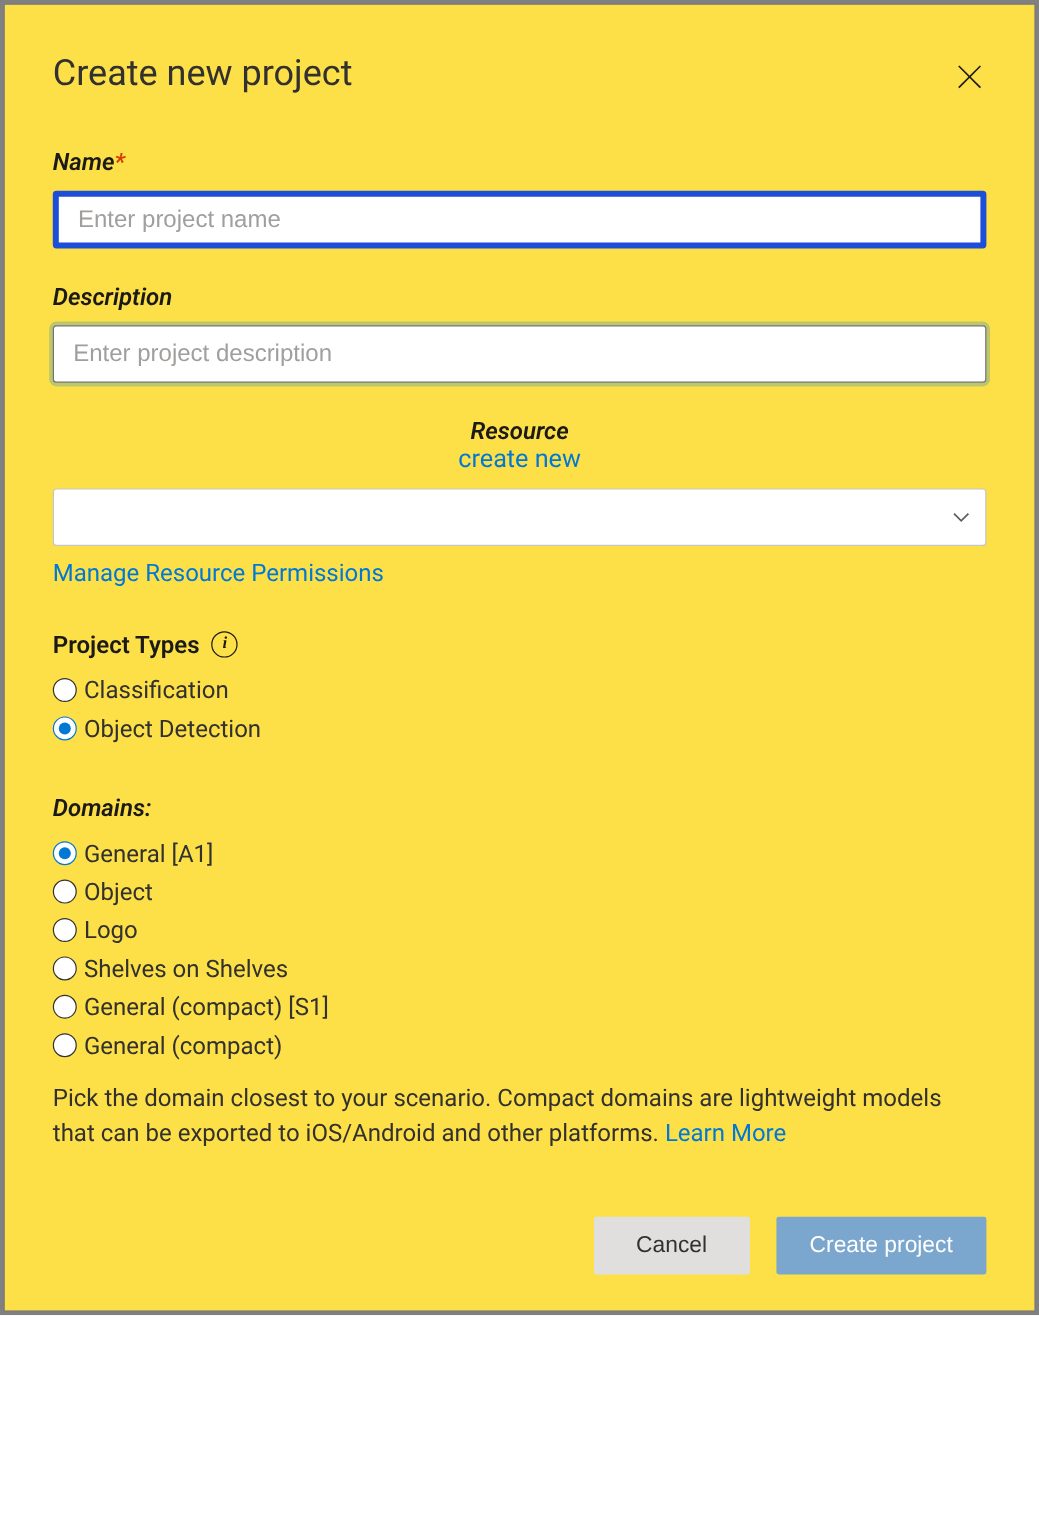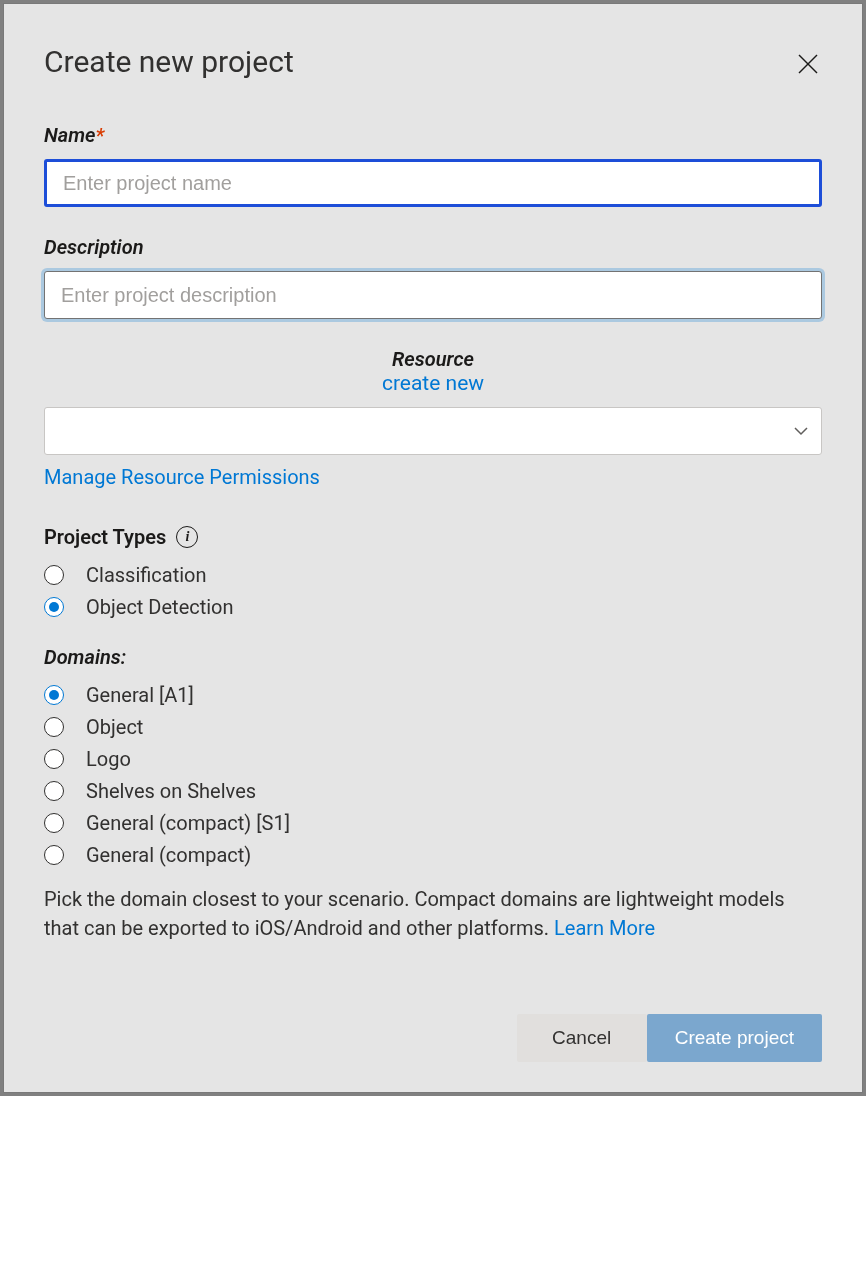--- a/index.html
+++ b/index.html
@@ -10,21 +10,21 @@
     background: #fff;
   }
   .backdrop {
     background: #808080;
     padding: 4px 4px 0 4px;
     width: 866px;
     min-height: 1096px;
     position: relative;
   }
   .modal {
-    background: #e5e5e5;
+    background: #fde047;
     width: 100%;
     min-height: 1088px;
     padding: 40px 40px 30px 40px;
     position: relative;
     box-shadow: 0 0 0 1px rgba(0,0,0,0.05);
   }
   .modal-title {
     font-size: 30px;
     font-weight: 400;
     margin: 0 0 44px 0;
@@ -44,21 +44,21 @@
     font-weight: 600;
     color: #1b1a19;
     display: block;
     margin-bottom: 12px;
     font-style: italic;
   }
   .req { color: #d83b01; }
   .text-input {
     width: 100%;
     height: 48px;
-    border: 3px solid #1d4ed8;
+    border: 5px solid #1d4ed8;
     border-radius: 3px;
     padding: 0 16px;
     font-size: 20px;
     color: #1b1a19;
     background: #fff;
     outline: none;
   }
   .text-input::placeholder { color: #a19f9d; }
   .text-input.focused {
     border: 1px solid #737373;
@@ -109,21 +109,21 @@
   }
   .info-icon {
     display: inline-flex; align-items: center; justify-content: center;
     width: 22px; height: 22px; border: 1.5px solid #1b1a19; border-radius: 50%;
     font-size: 14px; font-style: italic; font-family: Georgia, serif;
     line-height: 1;
     cursor: default;
   }
   .radio-group { margin-top: 14px; }
   .radio-item {
-    display: flex; align-items: center; gap: 22px;
+    display: flex; align-items: center; gap: 6px;
     font-size: 20px; color: #323130;
     margin-bottom: 8px;
     cursor: pointer;
   }
   .radio-circle {
     width: 20px; height: 20px; border-radius: 50%;
     border: 1.5px solid #323130;
     display: inline-flex; align-items: center; justify-content: center;
     flex: 0 0 20px;
     background: #fff;
@@ -134,34 +134,34 @@
     background: #0078d4;
     display: none;
   }
   .radio-item.selected .radio-dot { display: block; }
   .help-text {
     font-size: 20px; color: #323130; line-height: 1.45;
     margin-top: 18px;
   }
   .footer {
     position: absolute; right: 40px; bottom: 30px;
-    display: flex; 
+    display: flex; gap: 22px;
   }
   .btn {
     min-width: 130px; height: 48px;
     padding: 0 28px;
     font-size: 19px;
     border: none;
     cursor: pointer;
     border-radius: 2px;
   }
   .btn-secondary { background: #e1dfdd; color: #323130; }
   .btn-primary { background: #7ba7ce; color: #ffffff; }
   .project-types-block { margin-top: 36px; }
-  .domains-block { margin-top: 26px; }
+  .domains-block { margin-top: 42px; }
 </style>
 </head>
 <body>
 
 <div class="backdrop">
   <div class="modal">
 
     <h1 class="modal-title">Create new project</h1>
 
     <button class="close-btn" aria-label="Close">

